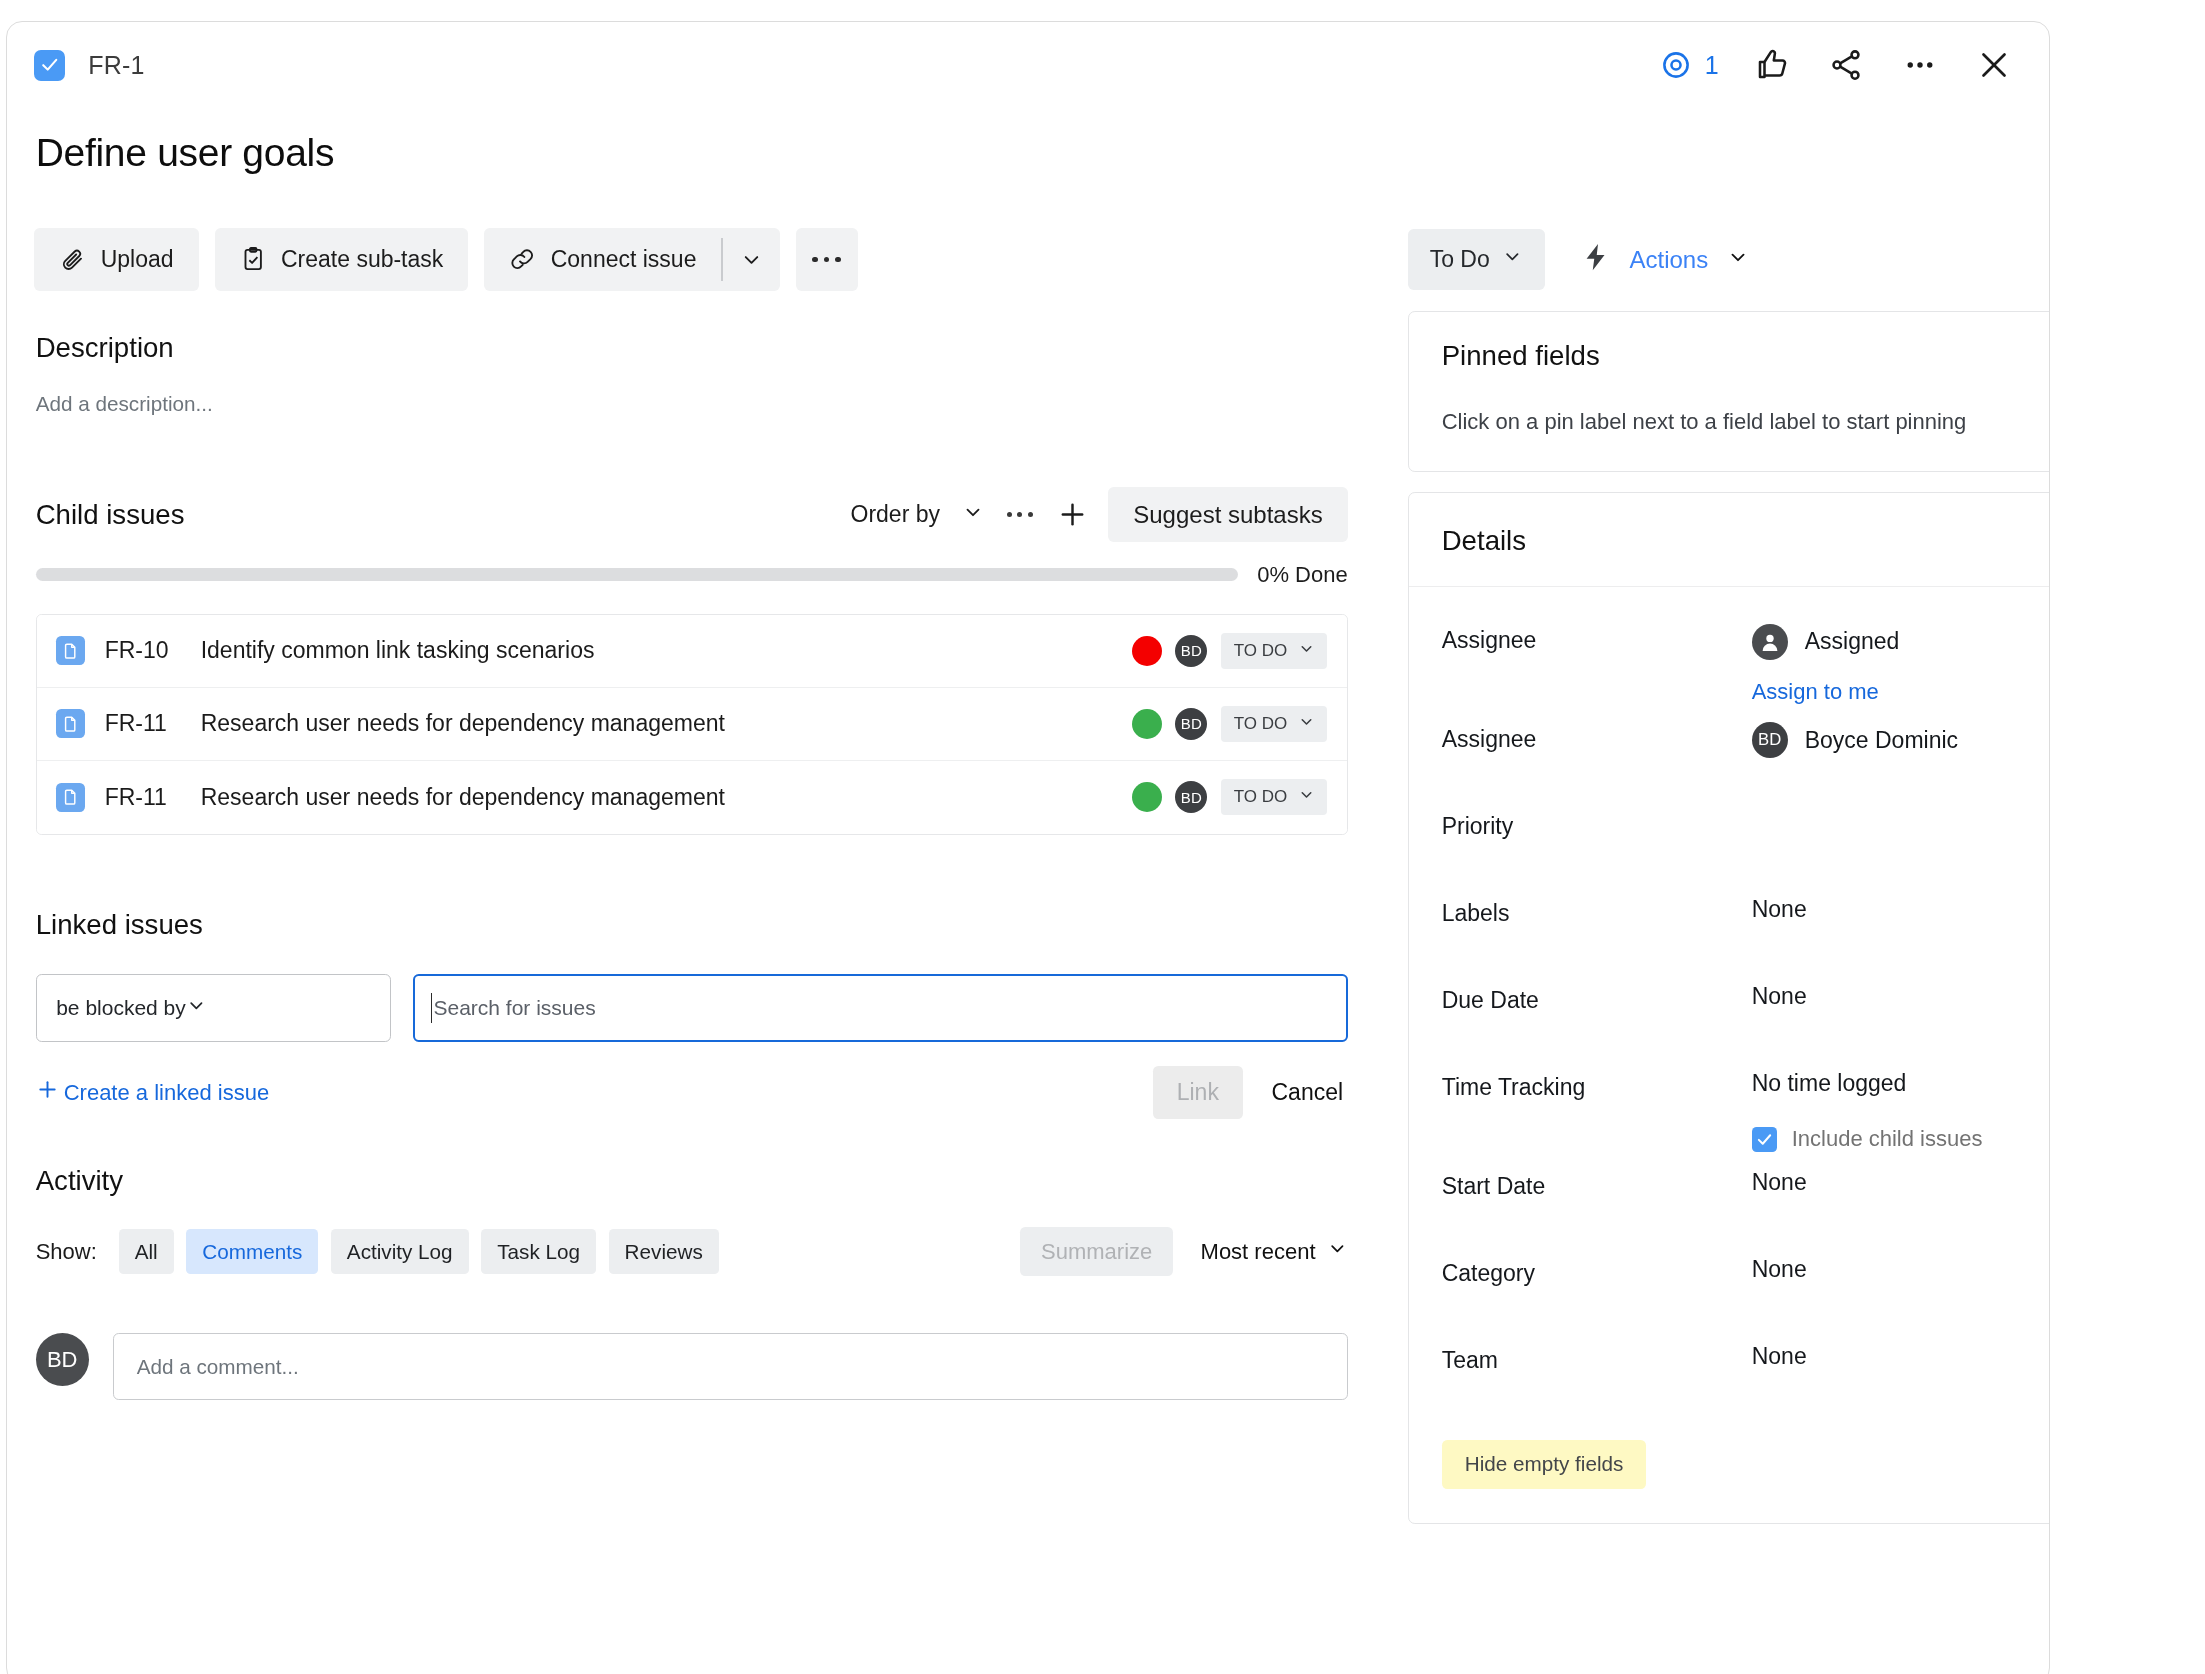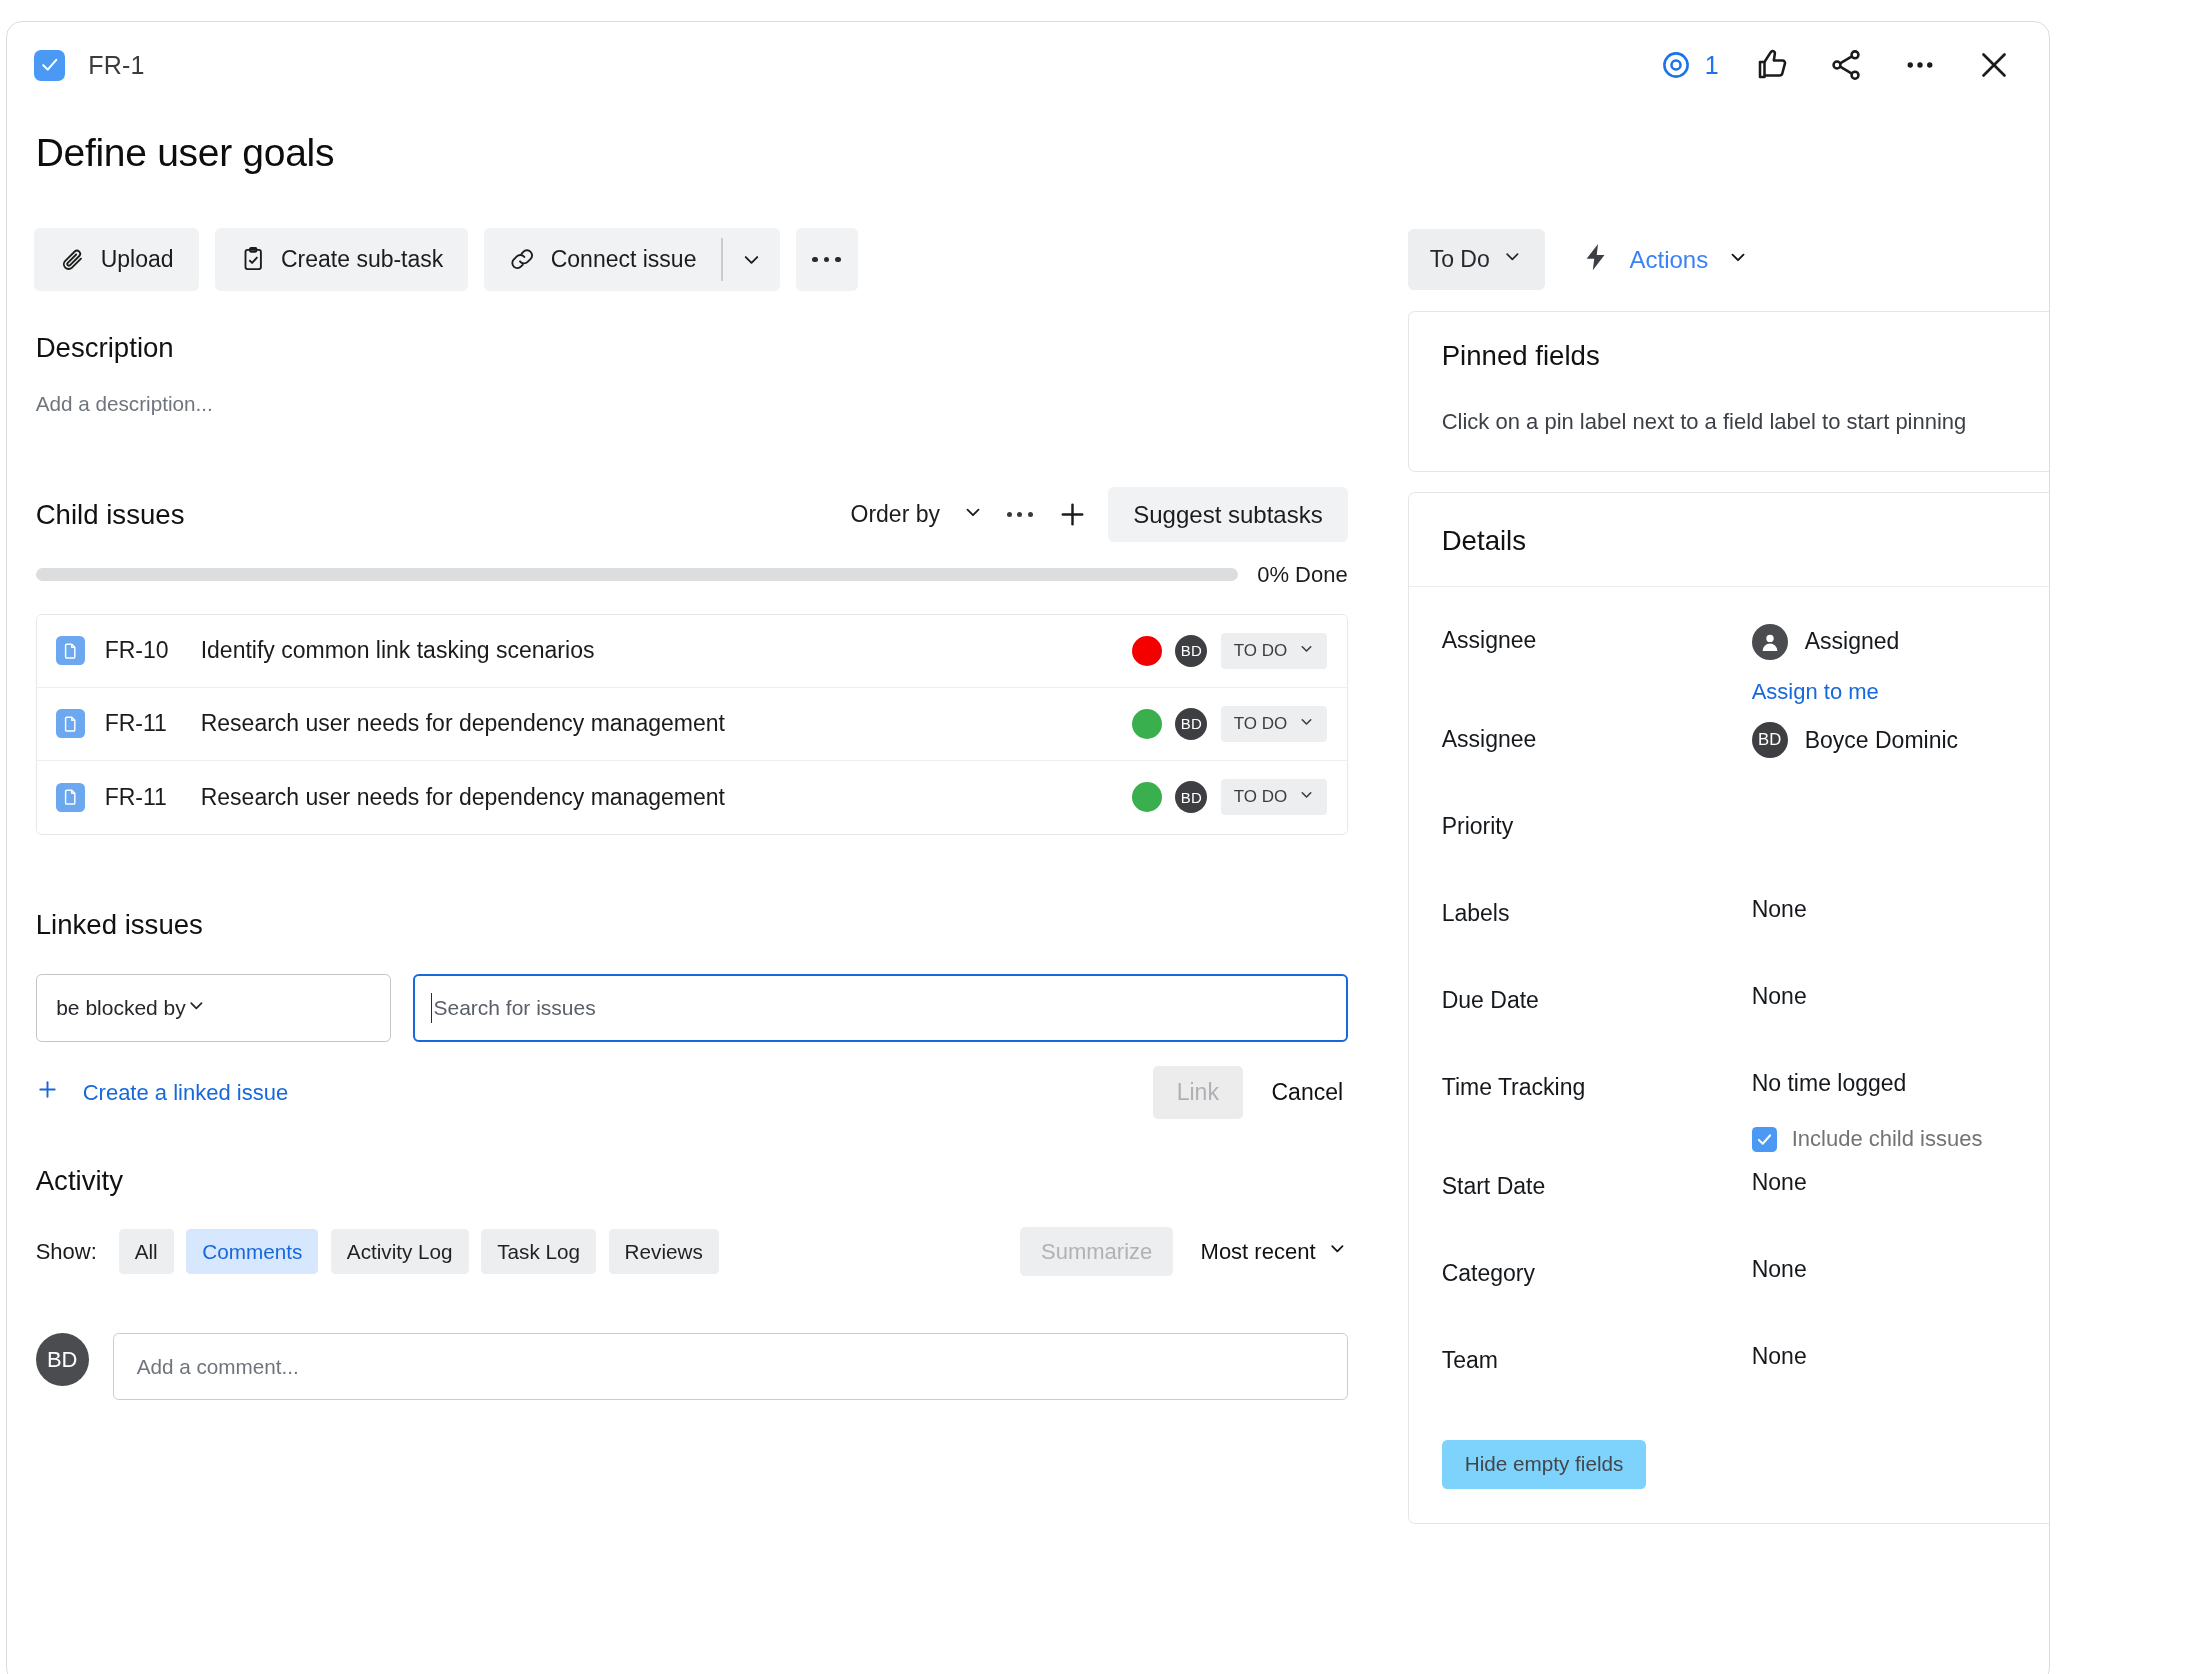--- a/index.html
+++ b/index.html
@@ -128,21 +128,21 @@
   }
   .li-select svg { margin-left: auto; width: 20.7px; height: 20.7px; }
   .li-search {
     flex: 1; height: 68px; border: 2.9px solid #1769d9; border-radius: 5.7px;
     display: flex; align-items: center; padding: 0 16px; background: #fff;
   }
   .caret-bar { width: 1.7px; height: 30px; background: #2b2b2b; margin-right: 1.1px; }
   .li-search-ph { font-size: 21px; color: #5b6068; }
 
   .li-footer { display: flex; align-items: center; margin-top: 24px; }
-  .create-link { display: flex; align-items: center; gap: 24px; font-size: 22px; color: #1668dc; }
+  .create-link { display: flex; align-items: center; gap: 5px; font-size: 22px; color: #1668dc; }
   .create-link svg { width: 23px; height: 23px; }
   .li-actions { margin-left: auto; display: flex; align-items: center; gap: 24px; }
   .link-btn {
     background: #ececec; border: none; border-radius: 5.2px; height: 53px; padding: 0 24px;
     font-size: 23px; color: #aeb0b3; font-family: "Liberation Sans", sans-serif;
   }
   .cancel-btn {
     background: none; border: none; font-size: 23px; color: #111;
     font-family: "Liberation Sans", sans-serif; padding: 0 4.6px;
   }
@@ -225,21 +225,21 @@
     display: flex; align-items: center; justify-content: center; font-size: 16.7px; flex: none;
   }
   .assign-link { font-size: 22px; color: #1668dc; margin-top: 19.5px; display: block; }
   .check-small {
     width: 25px; height: 25px; border-radius: 4.6px; background: #4a9af5;
     display: flex; align-items: center; justify-content: center; flex: none;
   }
   .check-small svg { width: 17px; height: 17px; }
   .subrow { display: flex; align-items: center; gap: 15px; margin-top: 29px; font-size: 22px; color: #737373; }
   .hide-empty {
-    background: #7dd3fc; border: none; border-radius: 5.2px; height: 49px; padding: 0 23px;
+    background: #fef9c3; border: none; border-radius: 5.2px; height: 49px; padding: 0 23px;
     font-size: 20.7px; color: #43464a; font-family: "Liberation Sans", sans-serif; margin-top: 26.4px;
   }
 </style>
 </head>
 <body>
 
 <div class="window">
 
   <div class="header">
     <div class="hdr-left">

